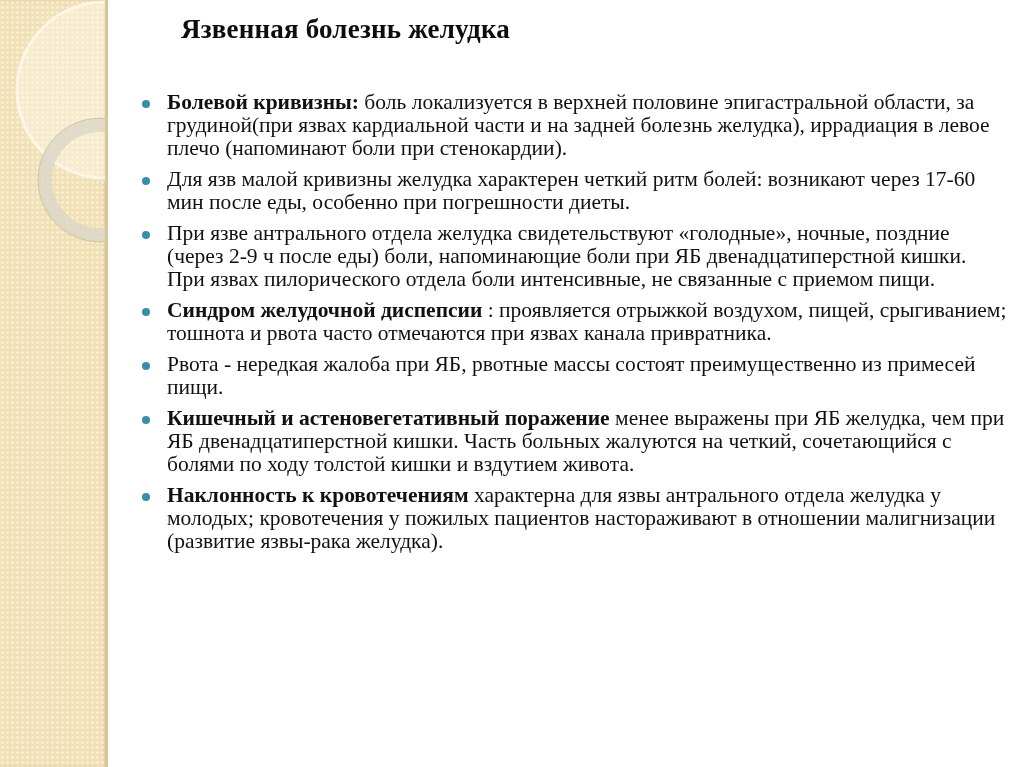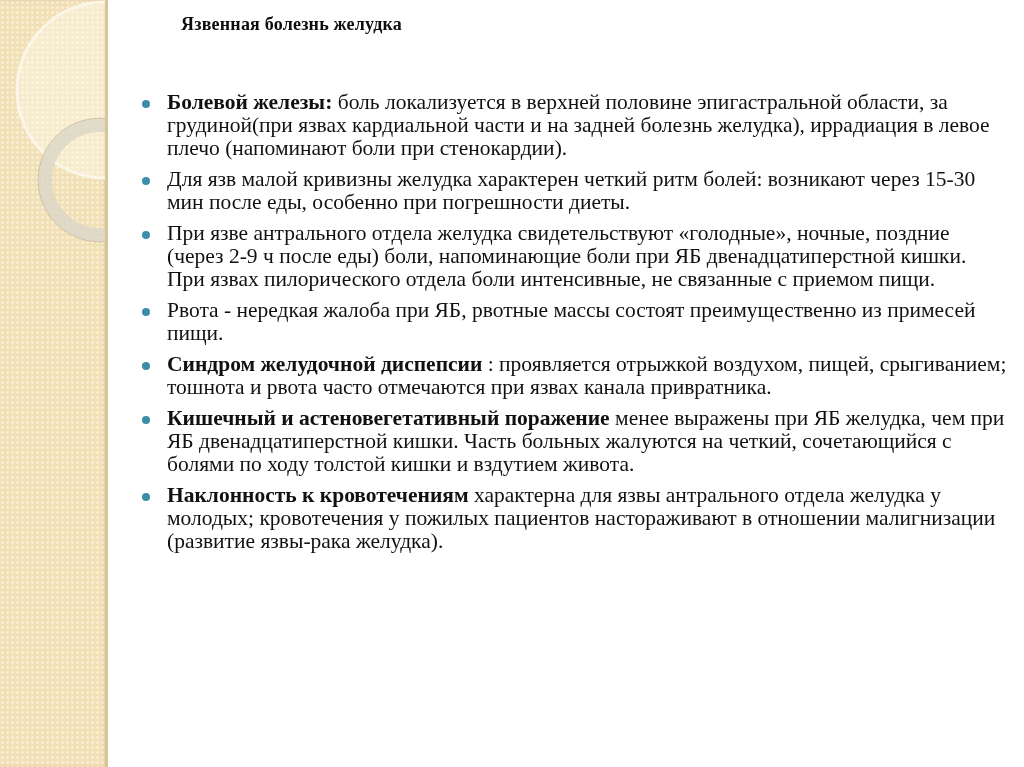--- a/index.html
+++ b/index.html
@@ -9,21 +9,21 @@
     background-color:#f1dfb6;
     background-image: radial-gradient(circle, rgba(255,250,235,0.55) 1.2px, transparent 1.6px);
     background-size:5px 5px;
     box-shadow: inset -4px 0 4px -2px rgba(150,120,70,0.45);
     overflow:hidden;
   }
   .side-panel .edge { position:absolute; right:0; top:0; width:3px; height:100%; background:#d9c59a; }
   .deco-svg { position:absolute; left:0; top:0; }
   .title {
     position:absolute; left:181px; top:14px;
-    font-size:18px; font-weight:bold; letter-spacing:0.2px; color:#0d0d0d;
+    font-size:27px; font-weight:bold; letter-spacing:0.2px; color:#0d0d0d;
   }
   .content { position:absolute; left:142px; top:91px; width:865px; }
   .item { position:relative; padding-left:25px; font-size:21.5px; line-height:23.2px; margin-bottom:7.5px; }
   .bullet { position:absolute; left:0; top:9px; width:8px; height:8px; border-radius:50%; background:#3a8ea8; }
   .bold { font-weight:bold; }
 </style>
 </head>
 <body>
 
 <div class="side-panel">
@@ -32,33 +32,33 @@
     <circle cx="100" cy="180" r="55" fill="none" stroke="rgba(220,215,200,0.85)" stroke-width="14"></circle>
     <circle cx="100" cy="180" r="62" fill="none" stroke="rgba(170,150,110,0.35)" stroke-width="1"></circle>
   </svg>
   <div class="edge"></div>
 </div>
 
 <div class="title">Язвенная болезнь желудка</div>
 
 <div class="content">
   <div class="item">
-    <span class="bullet"></span><span class="bold">Болевой  железы:</span><span>  боль локализуется в верхней половине эпигастральной области, за грудиной(при язвах кардиальной части и   на задней болезнь желудка),  иррадиация в левое плечо (напоминают боли при стенокардии).</span>
+    <span class="bullet"></span><span class="bold">Болевой  кривизны:</span><span>  боль локализуется в верхней половине эпигастральной области, за грудиной(при язвах кардиальной части и   на задней болезнь желудка),  иррадиация в левое плечо (напоминают боли при стенокардии).</span>
   </div>
   <div class="item">
-    <span class="bullet"></span><span>Для язв малой кривизны желудка характерен четкий ритм болей: возникают через 15-30 мин после еды, особенно при погрешности диеты.</span>
+    <span class="bullet"></span><span>Для язв малой кривизны желудка характерен четкий ритм болей: возникают через 17-60 мин после еды, особенно при погрешности диеты.</span>
   </div>
   <div class="item">
     <span class="bullet"></span><span>При язве антрального отдела желудка свидетельствуют «голодные», ночные, поздние (через 2-9 ч после еды) боли, напоминающие боли при ЯБ двенадцатиперстной кишки. При язвах пилорического отдела боли интенсивные, не связанные с приемом пищи.</span>
   </div>
   <div class="item">
-    <span class="bullet"></span><span>Рвота - нередкая жалоба при ЯБ, рвотные массы состоят преимущественно из примесей пищи.</span>
+    <span class="bullet"></span><span class="bold">Синдром желудочной диспепсии</span><span> : проявляется отрыжкой воздухом, пищей, срыгиванием; тошнота и рвота часто отмечаются при язвах канала привратника.</span>
   </div>
   <div class="item">
-    <span class="bullet"></span><span class="bold">Синдром желудочной диспепсии</span><span> : проявляется отрыжкой воздухом, пищей, срыгиванием; тошнота и рвота часто отмечаются при язвах канала привратника.</span>
+    <span class="bullet"></span><span>Рвота - нередкая жалоба при ЯБ, рвотные массы состоят преимущественно из примесей пищи.</span>
   </div>
   <div class="item">
     <span class="bullet"></span><span class="bold">Кишечный и астеновегетативный поражение</span><span> менее выражены при ЯБ желудка, чем при ЯБ двенадцатиперстной кишки. Часть больных жалуются на четкий, сочетающийся с болями по ходу толстой кишки и вздутием живота.</span>
   </div>
   <div class="item">
     <span class="bullet"></span><span class="bold">Наклонность к кровотечениям</span><span> характерна для язвы антрального отдела желудка у молодых; кровотечения у пожилых пациентов настораживают в отношении малигнизации (развитие язвы-рака желудка).</span>
   </div>
 </div>
 
 </body></html>

